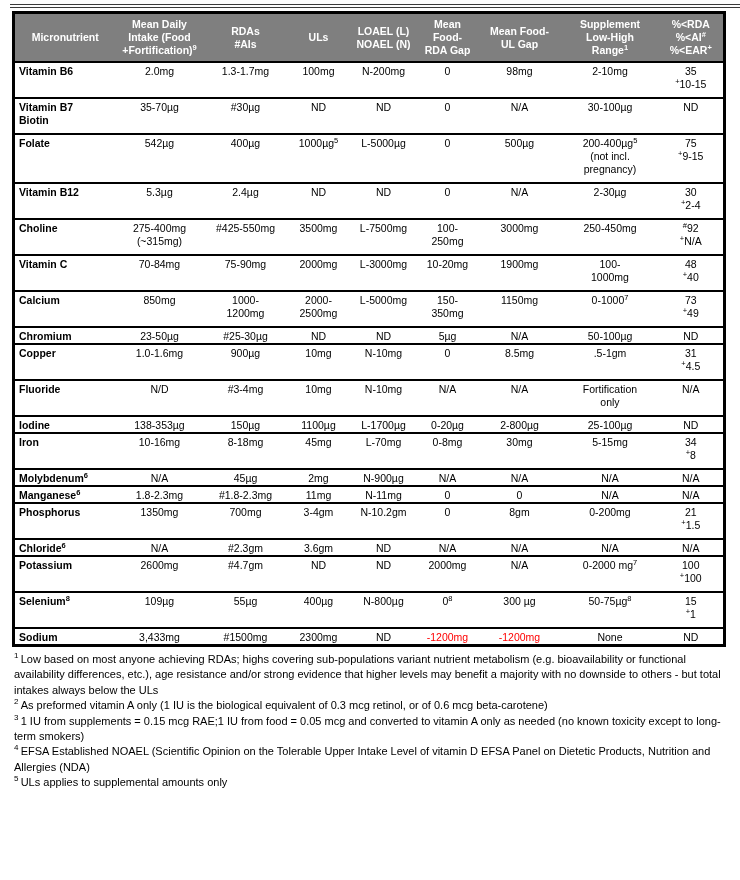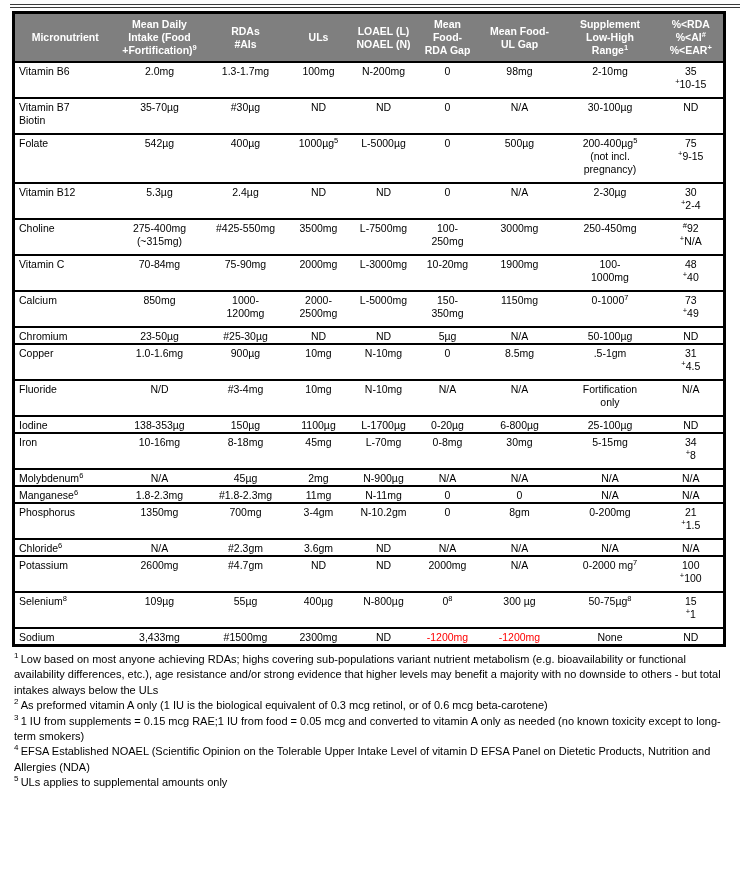--- a/index.html
+++ b/index.html
@@ -21,21 +21,21 @@
     background:var(--header-bg,#7f7f7f);color:var(--header-fg,#ffffff);
     font-weight:bold;text-align:center;vertical-align:middle;
     padding:4px 1px;border:none;
   }
   table.nutrient td{
     border-top:2px solid #000;
     padding:2px 1px 6px;text-align:center;vertical-align:top;
     background:#fff;
   }
   table.nutrient td.row-label{
-    text-align:left;font-weight:normal;padding-left:4px;
+    text-align:left;font-weight:bold;padding-left:4px;
   }
   table.nutrient tr.single td{padding-bottom:0;}
   td.neg{color:var(--neg-color,#ff0000);}
   sup{font-size:7.5px;line-height:0;vertical-align:super;}
   .footnotes{
     margin:5px 12px 0 14px;width:712px;
     font-size:11px;line-height:15.4px;
   }
   .footnotes sup{font-size:8px;}
 </style>
@@ -181,21 +181,21 @@
           <td>Fortification<br>only</td>
           <td>N/A</td>
         </tr>
         <tr class="single">
           <td class="row-label">Iodine</td>
           <td>138-353µg</td>
           <td>150µg</td>
           <td>1100µg</td>
           <td>L-1700µg</td>
           <td>0-20µg</td>
-          <td>6-800µg</td>
+          <td>2-800µg</td>
           <td>25-100µg</td>
           <td>ND</td>
         </tr>
         <tr>
           <td class="row-label">Iron</td>
           <td>10-16mg</td>
           <td>8-18mg</td>
           <td>45mg</td>
           <td>L-70mg</td>
           <td>0-8mg</td>

